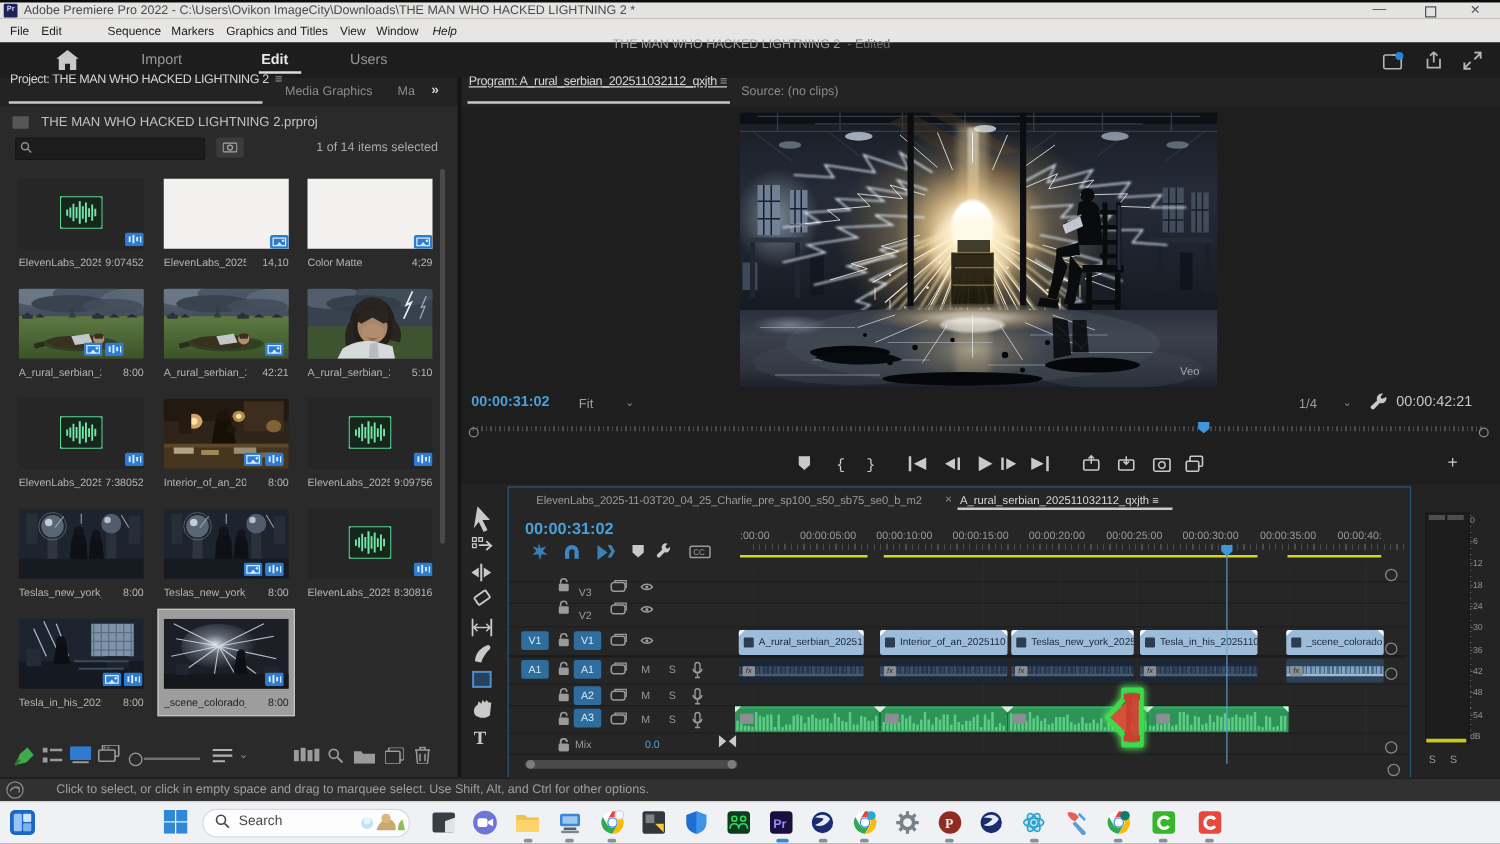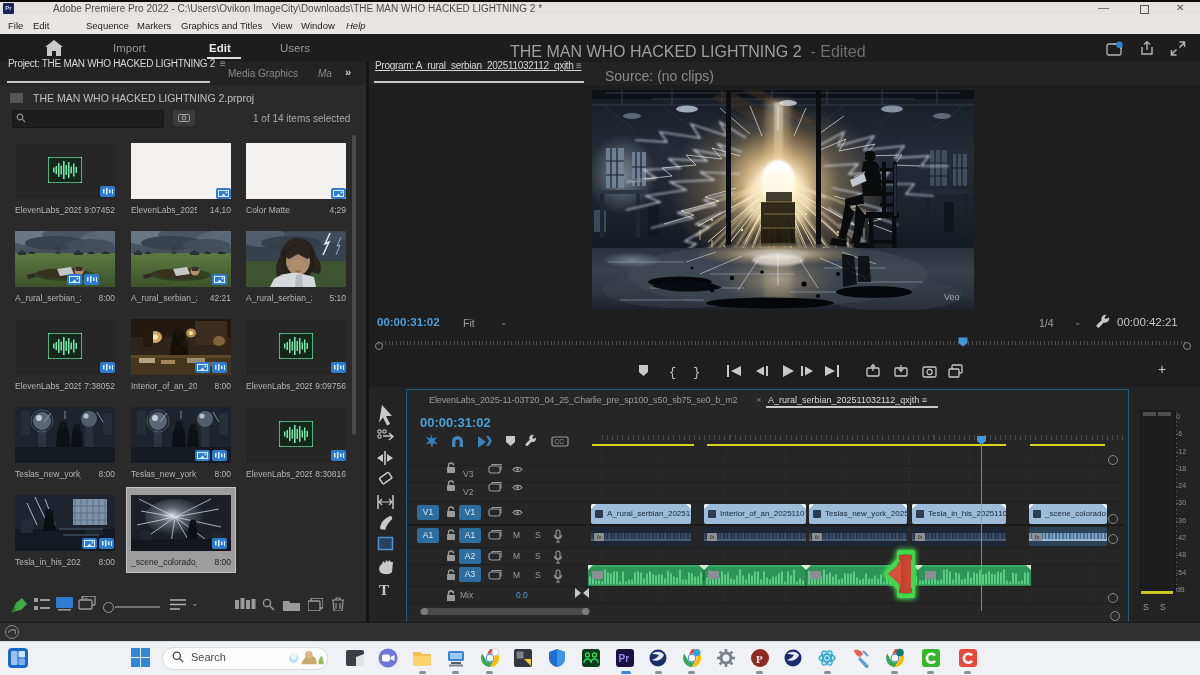--- a/index.html
+++ b/index.html
@@ -8,21 +8,21 @@
 #stage{position:relative;width:1200px;height:675px;background:#232323;}
 .tx{white-space:nowrap;}
 </style>
 </head>
 <body>
 <div id="stage">
 
 <div class="a" style="left:0;top:0;width:1200px;height:2px;background:#0b0b0b;"></div>
 <div class="a" style="left:0;top:2px;width:1200px;height:13px;background:#e4e3e2;"></div>
 <div class="a" style="left:3px;top:3px;width:11px;height:11px;background:#1d2357;border-radius:1px;color:#cfd4ff;font-size:6px;font-weight:bold;text-align:center;line-height:11px;">Pr</div>
-<div class="a tx" style="left:19px;top:3px;font-size:10px;color:#4a4a4a;margin-left:34px;">Adobe Premiere Pro 2022 - C:\Users\Ovikon ImageCity\Downloads\THE MAN WHO HACKED LIGHTNING 2 *</div>
+<div class="a tx" style="left:19px;top:3px;font-size:10px;color:#4a4a4a;">Adobe Premiere Pro 2022 - C:\Users\Ovikon ImageCity\Downloads\THE MAN WHO HACKED LIGHTNING 2 *</div>
 <div class="a tx" style="left:1098px;top:1px;font-size:11px;color:#555;">—</div>
 <div class="a" style="left:1140px;top:5px;width:7px;height:7px;border:1px solid #555;"></div>
 <div class="a tx" style="left:1176px;top:2px;font-size:10px;color:#555;">✕</div>
 
 <div class="a" style="left:0;top:15px;width:1200px;height:19px;background:#e7e6e5;"></div>
 <div class="a" style="top:20px;left:0;width:1200px;height:14px;font-size:9.5px;color:#1b1b1b;">
 <span class="a tx" style="left:8px;">File</span>
       <span class="a tx" style="left:33px;">Edit</span>
       <span class="a tx" style="left:59px;margin-top:32px;">Clip</span>
       <span class="a tx" style="left:86px;">Sequence</span>
@@ -34,44 +34,44 @@
 </div>
 
 <div class="a" style="left:0;top:34px;width:1200px;height:28px;background:#1d1d1d;border-bottom:1px solid #101010;"></div>
 <svg class="a" style="left:45px;top:40px;" width="18" height="16" viewBox="0 0 18 16">
       <path d="M9 0L0 7h2v9h5v-5h4v5h5V7h2z" fill="#c9c9c9"></path>
     </svg>
 <div class="a tx" style="left:113px;top:42px;font-size:11.5px;color:#989898;">Import</div>
 <div class="a tx" style="left:209px;top:42px;font-size:11.5px;color:#e8e8e8;font-weight:bold;">Edit</div>
 <div class="a" style="left:207px;top:57px;width:34px;height:2px;background:#dcdcdc;"></div>
 <div class="a tx" style="left:280px;top:42px;font-size:11.5px;color:#989898;">Users</div>
-<div class="a tx" style="left:490px;top:43px;font-size:16px;color:#9f9f9f;margin-left:20px;">THE MAN WHO HACKED LIGHTNING 2&nbsp;&nbsp;<span style="color:#6f6f6f;">- Edited</span></div>
+<div class="a tx" style="left:490px;top:30px;font-size:10px;color:#9f9f9f;">THE MAN WHO HACKED LIGHTNING 2&nbsp;&nbsp;<span style="color:#6f6f6f;">- Edited</span></div>
 <svg class="a" style="left:1106px;top:41px;" width="18" height="15" viewBox="0 0 18 15">
       <rect x="1" y="3" width="14" height="11" rx="1.5" fill="none" stroke="#b5b5b5" stroke-width="1.3"></rect>
       <path d="M8 3h7v5" fill="none" stroke="#b5b5b5" stroke-width="1.3"></path>
       <circle cx="13.5" cy="3.8" r="3.2" fill="#2a84d8"></circle>
     </svg>
 <svg class="a" style="left:1139px;top:41px;" width="16" height="15" viewBox="0 0 16 15">
       <path d="M3 6v7h10V6" fill="none" stroke="#b5b5b5" stroke-width="1.4"></path>
       <path d="M8 9V1M5 3.5L8 .8l3 2.7" fill="none" stroke="#b5b5b5" stroke-width="1.4"></path>
     </svg>
 <svg class="a" style="left:1170px;top:41px;" width="16" height="15" viewBox="0 0 16 15">
       <path d="M9.5 1h5v5M15 1l-5.5 5.5M6.5 14h-5V9M1 14l5.5-5.5" fill="none" stroke="#b5b5b5" stroke-width="1.5"></path>
     </svg>
 
 <div class="a" style="left:0;top:62px;width:1200px;height:23px;background:#232323;"></div>
 <div class="a" style="left:366px;top:62px;width:3px;height:560px;background:#141414;"></div>
 <div class="a tx" style="left:8px;top:58px;font-size:10px;letter-spacing:-0.3px;color:#d6d6d6;">Project: THE MAN WHO HACKED LIGHTNING 2&nbsp;&nbsp;<span style="color:#9a9a9a;">≡</span></div>
 <div class="a" style="left:7px;top:81px;width:203px;height:2px;background:#c8c8c8;"></div>
 <div class="a tx" style="left:228px;top:68px;font-size:10px;color:#8b8b8b;">Media Graphics</div>
-<div class="a tx" style="left:318px;top:68px;font-size:10px;color:#8b8b8b;font-style:italic;">Ma</div>
+<div class="a tx" style="left:318px;top:68px;font-size:10px;color:#8b8b8b;">Ma</div>
 <div class="a tx" style="left:345px;top:66px;font-size:11px;color:#cfcfcf;font-weight:bold;">»</div>
 <div class="a tx" style="left:375px;top:60px;font-size:10px;letter-spacing:-0.3px;color:#d6d6d6;text-decoration:underline;">Program: A_rural_serbian_202511032112_qxjth&nbsp;<span style="color:#9a9a9a;">≡</span></div>
 <div class="a" style="left:374px;top:81px;width:210px;height:2px;background:#c8c8c8;"></div>
-<div class="a tx" style="left:593px;top:68px;font-size:14px;color:#8b8b8b;margin-left:12px;">Source: (no clips)</div>
+<div class="a tx" style="left:593px;top:68px;font-size:10px;color:#8b8b8b;">Source: (no clips)</div>
 
 <div class="a" style="left:0;top:85px;width:366px;height:537px;background:#2a2a2a;"></div>
 <div class="a" style="left:10px;top:93px;width:13px;height:10px;background:#565656;border-radius:1px;"></div>
 <div class="a tx" style="left:33px;top:92px;font-size:10.5px;color:#c2c2c2;">THE MAN WHO HACKED LIGHTNING 2.prproj</div>
 
 <div class="a" style="left:12px;top:110px;width:150px;height:16px;background:#1d1d1d;border:1px solid #161616;border-radius:2px;"></div>
 <svg class="a" style="left:16px;top:113px;" width="10" height="10" viewBox="0 0 10 10">
       <circle cx="4" cy="4" r="2.8" fill="none" stroke="#8f8f8f" stroke-width="1.2"></circle>
       <path d="M6.2 6.2L9 9" stroke="#8f8f8f" stroke-width="1.2"></path>
     </svg>
@@ -720,20 +720,31 @@
  <path d="M28 13V7.5a5.5 5.5 0 0111 0V13h-3.4V7.5a2.1 2.1 0 00-4.2 0V13z" fill="#3d87c2"></path>
  <g fill="#3d87c2">
         <path d="M54 2l8 6-8 6zM62 2h3l3 5-3 5h-3l3-5z" opacity=".95"></path>
       </g>
  <path d="M82 2h9v6l-4.5 4L82 8z" fill="#c9c9c9"></path>
  <path d="M112 3.5a3.4 3.4 0 01-4.4 4.2l-3.6 3.8a1.4 1.4 0 01-2.1-2.1l3.8-3.6A3.4 3.4 0 01110 1l-1.6 1.7.3 1.7 1.7.3z" fill="#c9c9c9"></path>
  <rect x="128" y="3" width="16" height="9" rx="1.5" fill="none" stroke="#9a9a9a" stroke-width="1.2"></rect>
       <text x="130.5" y="10" font-size="6.5" fill="#9a9a9a">CC</text>
 </svg>
 
+<div class="a" style="left:592px;top:423px;width:533px;height:10px;font-size:8.5px;color:#9a9a9a;overflow:hidden;">
+<span class="a tx" style="left:0px;top:0;">:00:00</span>
+<span class="a tx" style="left:48px;top:0;">00:00:05:00</span>
+<span class="a tx" style="left:109px;top:0;">00:00:10:00</span>
+<span class="a tx" style="left:170px;top:0;">00:00:15:00</span>
+<span class="a tx" style="left:231px;top:0;">00:00:20:00</span>
+<span class="a tx" style="left:293px;top:0;">00:00:25:00</span>
+<span class="a tx" style="left:354px;top:0;">00:00:30:00</span>
+<span class="a tx" style="left:416px;top:0;">00:00:35:00</span>
+<span class="a tx" style="left:478px;top:0;">00:00:40:</span>
+</div>
 <div class="a" style="left:602px;top:435px;width:523px;height:5px;background:repeating-linear-gradient(90deg,#565656 0 1px,transparent 1px 5.1px);opacity:.75;"></div>
 
 <div class="a" style="left:592px;top:444px;width:102px;height:2px;background:#d6d61e;"></div>
 <div class="a" style="left:707px;top:444px;width:299px;height:2px;background:#d6d61e;"></div>
 <div class="a" style="left:1030px;top:444px;width:75px;height:2px;background:#d6d61e;"></div>
 <div class="a" style="left:602px;top:450px;width:523px;height:155px;background:repeating-linear-gradient(90deg,#2c2c2c 0 1px,transparent 1px 61.3px);opacity:.6;"></div>
 
 <div class="a" style="left:407px;top:465px;width:718px;height:1px;background:#1e1e1e;"></div>
 <div class="a" style="left:407px;top:482px;width:718px;height:1px;background:#1e1e1e;"></div>
 <div class="a" style="left:407px;top:501px;width:718px;height:1px;background:#1e1e1e;"></div>
@@ -930,20 +941,21 @@
 <div class="a" style="left:1176px;top:408px;width:22px;height:190px;font-size:7px;color:#8f8f8f;line-height:17.3px;text-align:left;">0<br>-6<br>-12<br>-18<br>-24<br>-30<br>-36<br>-42<br>-48<br>-54<br>dB</div>
 <div class="a" style="left:1176px;top:412px;width:1px;height:178px;background:repeating-linear-gradient(180deg,#666 0 1px,transparent 1px 4.4px);"></div>
 <div class="a tx" style="left:1143px;top:602px;font-size:8.5px;color:#9a9a9a;">S</div>
 <div class="a tx" style="left:1160px;top:602px;font-size:8.5px;color:#9a9a9a;">S</div>
 
 <div class="a" style="left:0;top:622px;width:1200px;height:19px;background:#313131;border-top:1px solid #1a1a1a;"></div>
 <div class="a" style="left:5px;top:625px;width:12px;height:12px;border:1.5px solid #8a8a8a;border-radius:50%;"></div>
 <svg class="a" style="left:8px;top:628px;" width="8" height="7" viewBox="0 0 8 7">
       <path d="M0 5c2-4 6-4 8-2M5 2l3 1-1 3" fill="none" stroke="#8a8a8a" stroke-width="1.2"></path>
     </svg>
+<div class="a tx" style="left:45px;top:626px;font-size:10px;color:#9f9f9f;">Click to select, or click in empty space and drag to marquee select. Use Shift, Alt, and Ctrl for other options.</div>
 
 <div class="a" style="left:0;top:641px;width:1200px;height:34px;background:#eff1f4;border-top:1px solid #d8dade;"></div>
 <svg class="a" style="left:8px;top:648px;" width="20" height="20" viewBox="0 0 20 20">
       <rect width="20" height="20" rx="4" fill="#1868c8"></rect>
       <rect x="3" y="3" width="6.5" height="14" rx="1" fill="#9cc3ee"></rect>
       <rect x="10.5" y="3" width="6.5" height="6.5" rx="1" fill="#d0e4f8"></rect>
       <rect x="10.5" y="10.5" width="6.5" height="6.5" rx="1" fill="#7fb2e8"></rect>
     </svg>
 <svg class="a" style="left:131px;top:648px;" width="19" height="19" viewBox="0 0 19 19">
       <rect x="0" y="0" width="9" height="9" fill="#2f87d8"></rect>

